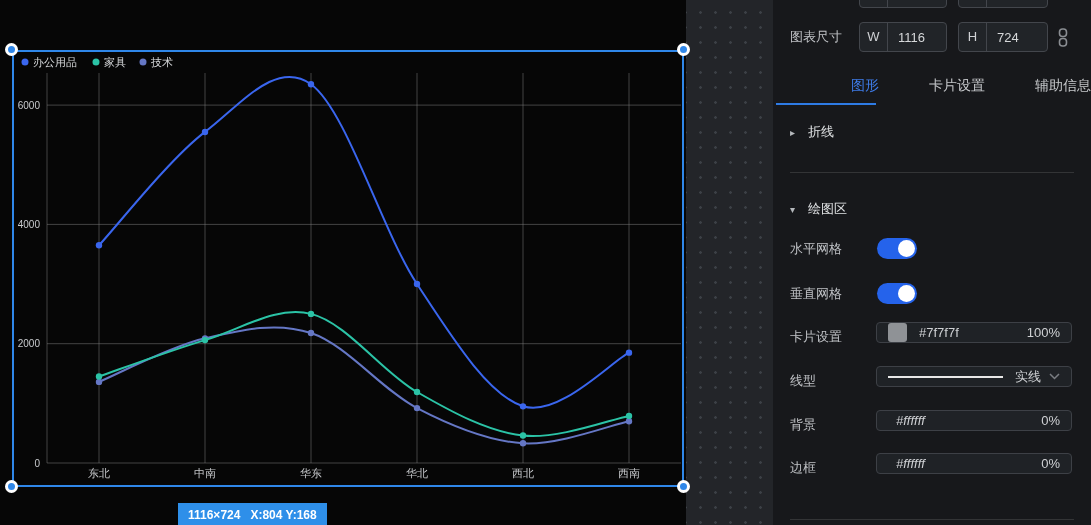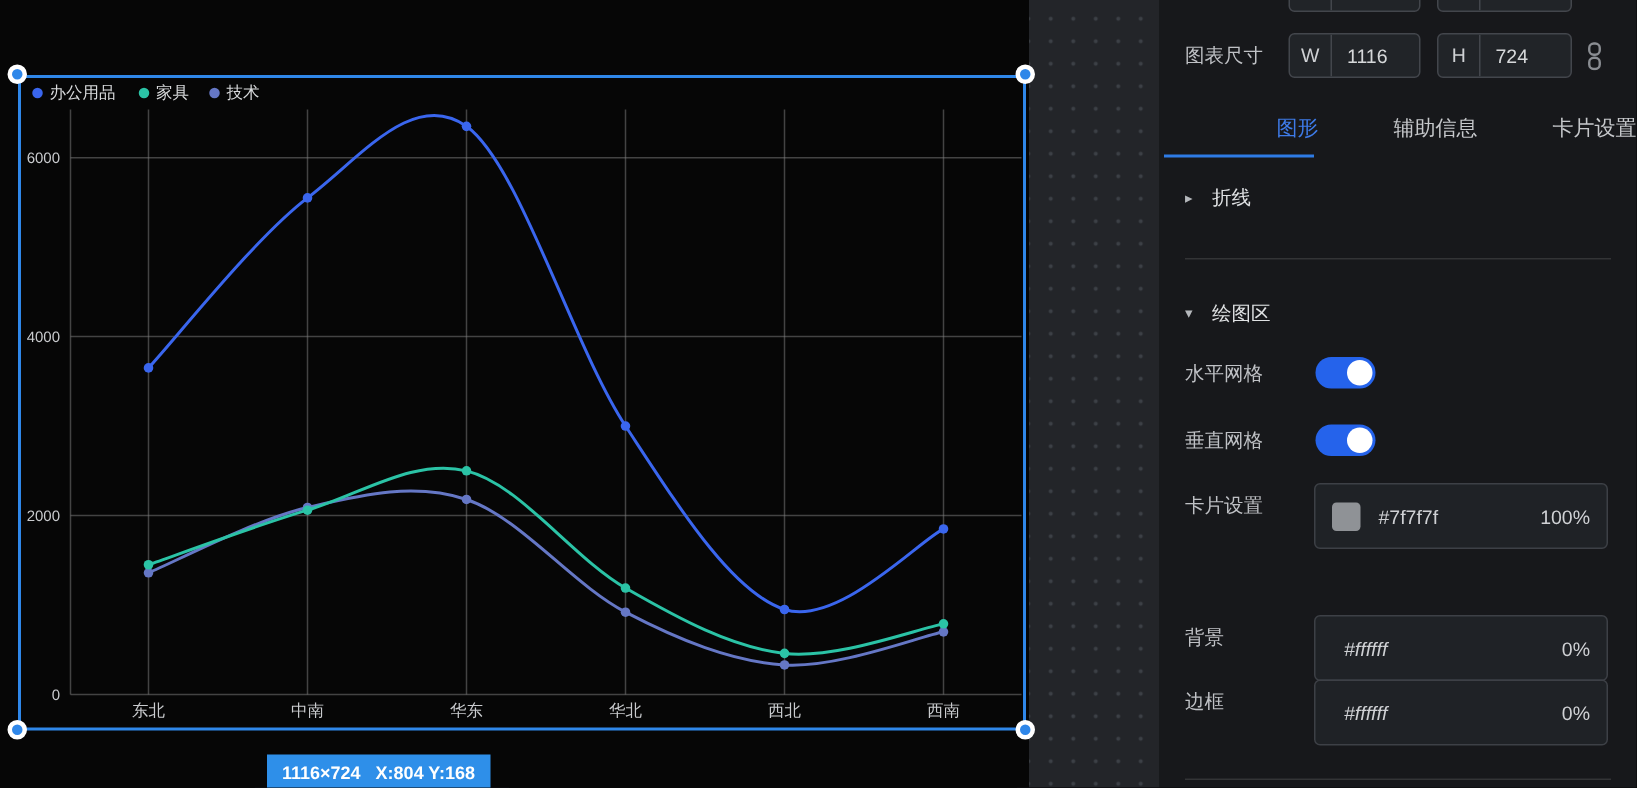--- a/index.html
+++ b/index.html
@@ -59,21 +59,21 @@
   .sect { position:absolute; left:17px; height:20px; display:flex; align-items:center;
           gap:8px; color:#e0e2e4; cursor:pointer; }
   .caret { font-size:10px; color:#b5b8bc; width:10px; }
   .divider { position:absolute; left:17px; width:284px; height:1px; background:rgba(255,255,255,0.12); }
 
   .toggle { position:absolute; left:104px; width:40px; height:21px; border-radius:11px;
             background:#2563eb; cursor:pointer; }
   .toggle .knob { position:absolute; right:2px; top:2px; width:17px; height:17px;
                   border-radius:50%; background:#ffffff; }
 
-  .ctrl { position:absolute; left:103px; width:196px; height:44px;
+  .ctrl { position:absolute; left:103px; width:196px; height:21px;
           background:#1f2226; border:1px solid #3d4046; border-radius:4px;
           display:flex; align-items:center; padding:0 11px; color:#cfd1d4; cursor:pointer;text-align:right; }
   .swatch { width:19px; height:19px; border-radius:3px; background:#8f9296;
             margin-right:12px; flex:none; }
   .hex-pad { margin-left:8px;font-style:italic; }
   .pct { margin-left:auto; }
   .line-preview { flex:1; height:2px; background:#e8e8e8; margin-right:12px; }
   .lt-text { margin-right:8px; }
   .chev { display:flex; align-items:center; }
 </style>
@@ -172,22 +172,22 @@
       <span class="link-icon">
         <svg width="14" height="19" viewBox="0 0 14 19">
           <rect x="3.5" y="1" width="7" height="7.5" rx="3" fill="none" stroke="#8a8d92" stroke-width="1.6"></rect>
           <rect x="3.5" y="10.5" width="7" height="7.5" rx="3" fill="none" stroke="#8a8d92" stroke-width="1.6"></rect>
         </svg>
       </span>
     </div>
 
     <div class="tabs">
       <div class="tab active">图形</div>
+      <div class="tab">卡片设置</div>
       <div class="tab">辅助信息</div>
-      <div class="tab">卡片设置</div>
     </div>
 
     <div class="sect" style="top:122px">
       <span class="caret">▸</span>
       <span>折线</span>
     </div>
 
     <div class="divider" style="top:172px"></div>
 
     <div class="sect" style="top:199px">
@@ -211,20 +211,32 @@
 
     <div class="prow" style="top:322px">
       <span class="plabel">卡片设置</span>
       <div class="ctrl" style="top:0">
         <span class="swatch"></span>
         <span>#7f7f7f</span>
         <span class="pct">100%</span>
       </div>
     </div>
 
+    <div class="prow" style="top:366px">
+      <span class="plabel">线型</span>
+      <div class="ctrl" style="top:0">
+        <span class="line-preview"></span>
+        <span class="lt-text">实线</span>
+        <span class="chev">
+          <svg width="11" height="7" viewBox="0 0 11 7">
+              <polyline points="1,1 5.5,5.5 10,1" fill="none" stroke="#7a7d82" stroke-width="1.5"></polyline>
+            </svg>
+        </span>
+      </div>
+    </div>
 
     <div class="prow" style="top:410px">
       <span class="plabel">背景</span>
       <div class="ctrl" style="top:0">
         <span class="hex-pad">#ffffff</span>
         <span class="pct">0%</span>
       </div>
     </div>
 
     <div class="prow" style="top:453px">

